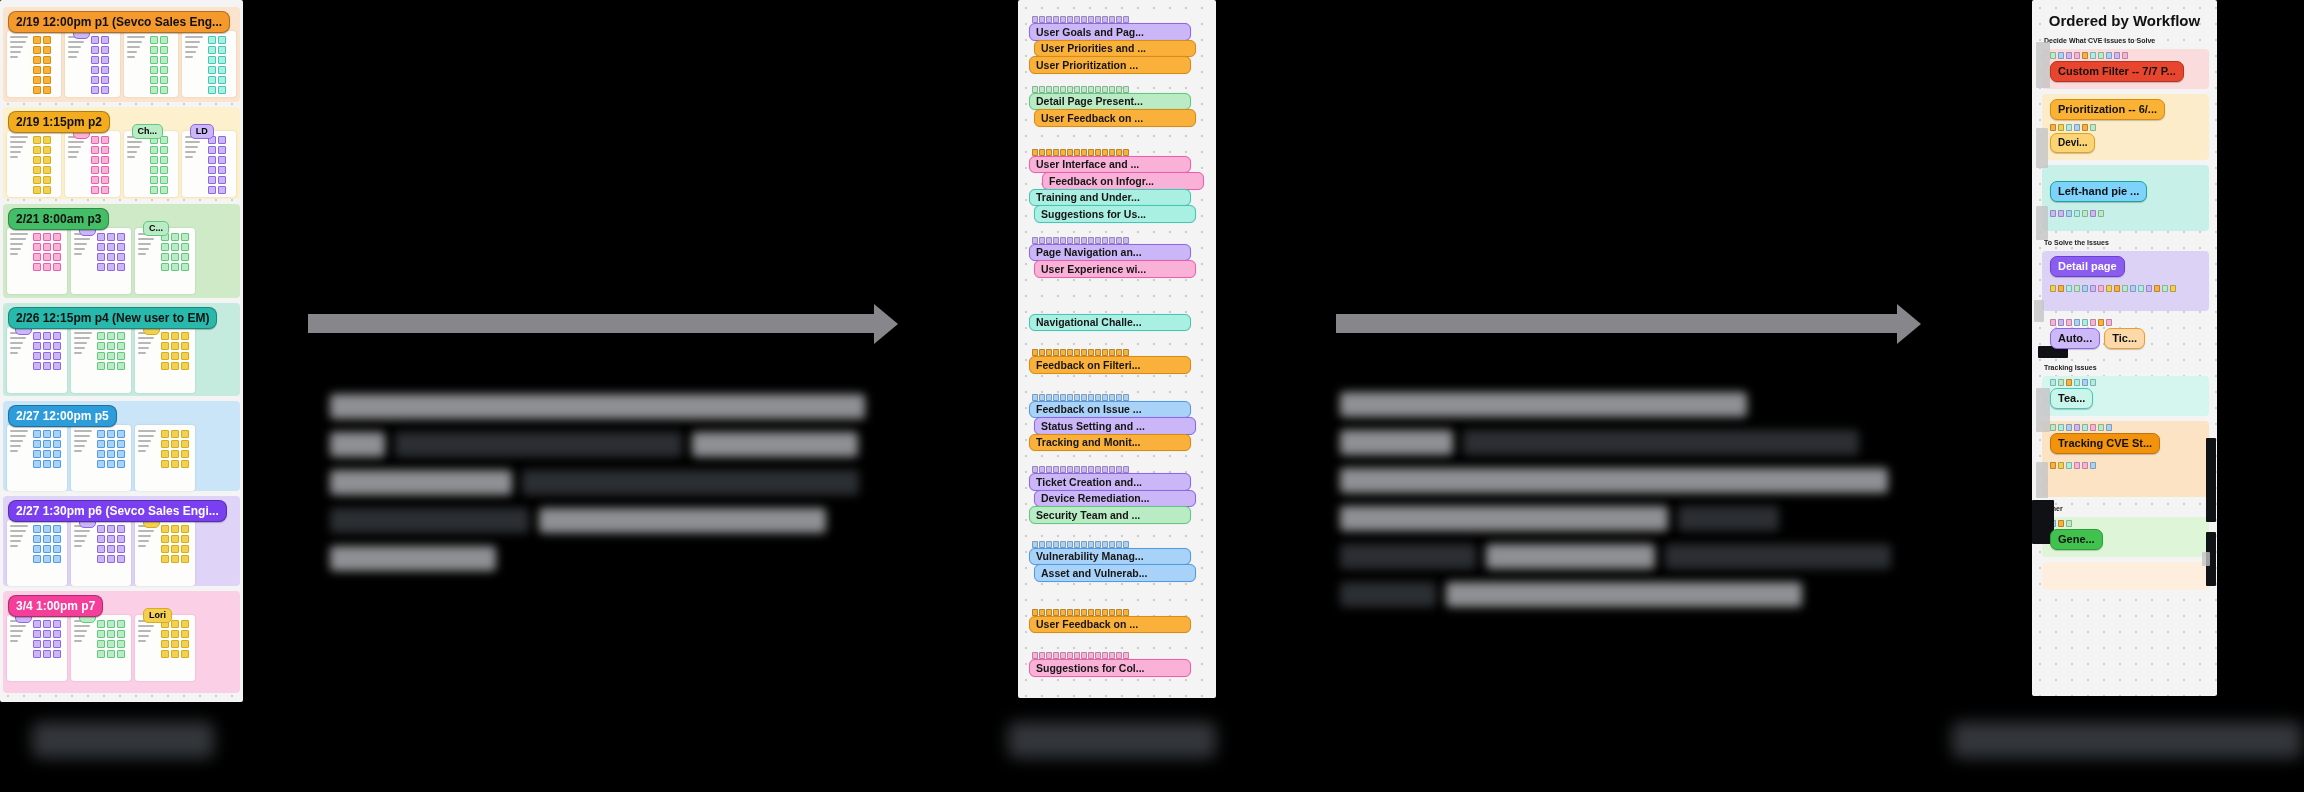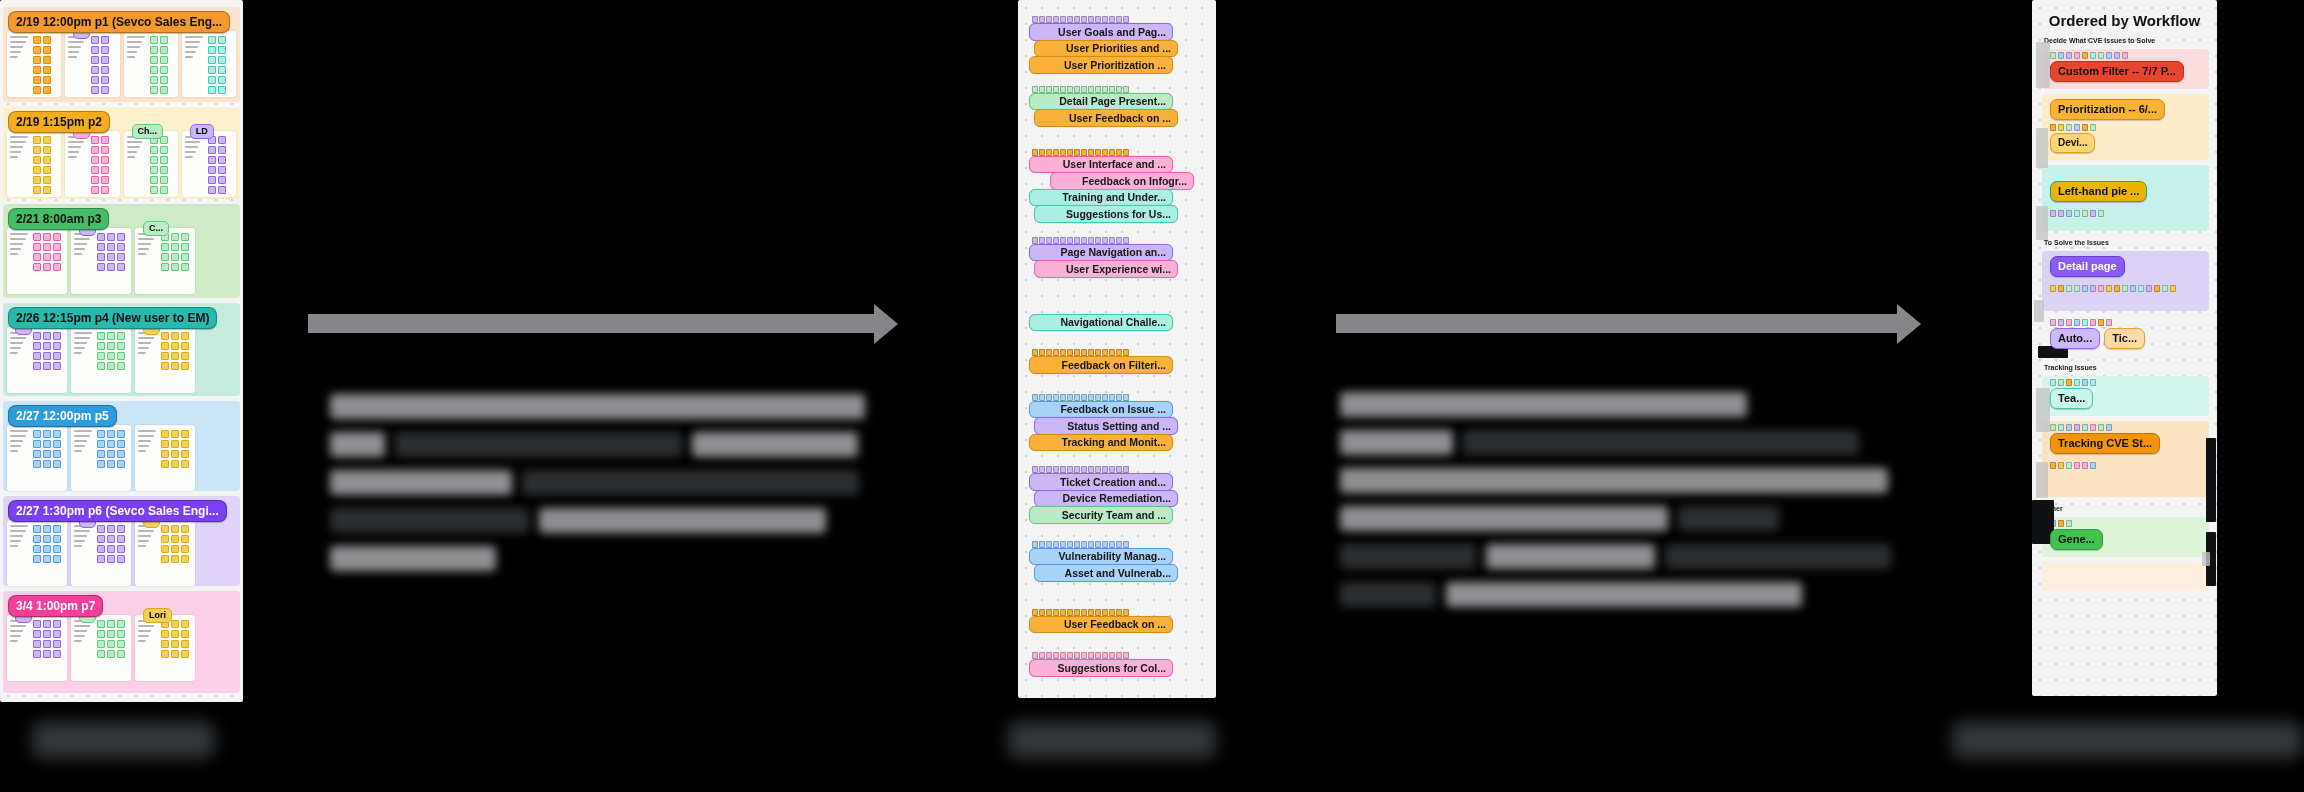--- a/index.html
+++ b/index.html
@@ -21,23 +21,23 @@
   .scribbles i{display:block;height:2px;background:#b7b7b7;border-radius:1px;}
   .notegrid{flex:1;display:flex;flex-wrap:wrap;gap:2px;align-content:flex-start;padding-top:2px;}
   .notegrid b{width:6px;height:6px;border-radius:1px;}
   .sheet-tag{position:absolute;top:-7px;left:8px;font-size:9px;font-weight:bold;line-height:1;
          padding:2px 5px;border-radius:5px;border:1.5px solid;white-space:nowrap;z-index:2;background:#fff;}
   
   #middle-panel{left:1018px;width:198px;height:696px;padding-top:2px;overflow:hidden;}
   .cluster{position:relative;}
   .chiprow{display:flex;gap:1px;margin-left:14px;height:8px;}
   .chip{width:6px;height:7px;border:1px solid rgba(0,0,0,.25);border-radius:1px;box-sizing:border-box;}
-  .glabel{position:relative;width:144px;box-sizing:border-box;font-size:10.5px;font-weight:bold;
+  .glabel{position:relative;width:162px;box-sizing:border-box;font-size:10.5px;font-weight:bold;
          line-height:1;padding:2.5px 6px;border-radius:6px;border:1.5px solid;white-space:nowrap;
-         overflow:hidden;margin-top:-1px;color:#151515;box-shadow:0 0 1px rgba(0,0,0,.2);text-align:right;}
+         overflow:hidden;margin-top:-1px;color:#151515;box-shadow:0 0 1px rgba(0,0,0,.2);}
   
   #right-panel{left:2032px;width:185px;height:696px;overflow:hidden;}
   .rp-title{font-size:15px;font-weight:bold;color:#111;text-align:center;margin:12px 0 2px 0;}
   .rp-head{font-size:7px;font-weight:bold;color:#222;margin:8px 0 2px 12px;}
   .region{position:relative;margin:5px 8px 0 10px;border-radius:4px;padding:3px 4px;}
   .region .chips{display:flex;flex-wrap:wrap;gap:2px;max-width:150px;margin-left:4px;}
   .rlabel{display:inline-block;font-size:11px;font-weight:bold;line-height:1;padding:4px 7px;
          border-radius:7px;border:1.5px solid;white-space:nowrap;overflow:hidden;max-width:150px;
          margin:2px 0 0 4px;box-shadow:0 1px 1px rgba(0,0,0,.2);position:relative;z-index:2;}
   .accent-left::before{content:"";position:absolute;left:-5px;top:-2px;bottom:-2px;width:5px;background:#16191c;border-radius:2px;}
@@ -702,21 +702,21 @@
         <span class="chip" style="background: rgb(249, 177, 60);"></span>
         <span class="chip" style="background: rgb(249, 177, 60);"></span>
         <span class="chip" style="background: rgb(249, 177, 60);"></span>
         <span class="chip" style="background: rgb(249, 177, 60);"></span>
         <span class="chip" style="background: rgb(249, 177, 60);"></span>
         <span class="chip" style="background: rgb(249, 177, 60);"></span>
         <span class="chip" style="background: rgb(249, 177, 60);"></span>
         <span class="chip" style="background: rgb(249, 177, 60);"></span>
       </div>
       <div class="glabel" style="background: rgb(250, 177, 216); border-color: rgb(239, 94, 174); margin-left: 11px;">User Interface and ...</div>
-      <div class="glabel" style="background: rgb(250, 177, 216); border-color: rgb(239, 94, 174); margin-left: 32px;">Feedback on Infogr...</div>
+      <div class="glabel" style="background: rgb(250, 177, 216); border-color: rgb(239, 94, 174); margin-left: 24px;">Feedback on Infogr...</div>
       <div class="glabel" style="background: rgb(169, 239, 226); border-color: rgb(63, 201, 182); margin-left: 11px;">Training and Under...</div>
       <div class="glabel" style="background: rgb(169, 239, 226); border-color: rgb(63, 201, 182); margin-left: 16px;">Suggestions for Us...</div>
     </div>
     <div class="cluster" style="margin-top: 14px;">
       <div class="chiprow">
         <span class="chip" style="background: rgb(203, 182, 247);"></span>
         <span class="chip" style="background: rgb(203, 182, 247);"></span>
         <span class="chip" style="background: rgb(203, 182, 247);"></span>
         <span class="chip" style="background: rgb(203, 182, 247);"></span>
         <span class="chip" style="background: rgb(203, 182, 247);"></span>
@@ -920,21 +920,21 @@
         <span class="chip" style="background: rgb(250, 177, 216);"></span>
       </div><span class="rlabel" style="background: rgb(232, 69, 46); border-color: rgb(181, 51, 33); color: rgb(17, 17, 17);">Custom Filter -- 7/7 P...</span></div>
     <div class="region" style="background: rgb(252, 236, 202); min-height: 40px;"><span class="rlabel" style="background: rgb(249, 178, 52); border-color: rgb(217, 141, 16); color: rgb(17, 17, 17);">Prioritization -- 6/...</span><div class="chips">
         <span class="chip" style="background: rgb(249, 177, 60);"></span>
         <span class="chip" style="background: rgb(243, 207, 82);"></span>
         <span class="chip" style="background: rgb(169, 239, 226);"></span>
         <span class="chip" style="background: rgb(169, 210, 248);"></span>
         <span class="chip" style="background: rgb(249, 177, 60);"></span>
         <span class="chip" style="background: rgb(185, 236, 196);"></span>
       </div><span class="rlabel" style="background: rgb(251, 213, 117); border-color: rgb(224, 163, 28); color: rgb(17, 17, 17); font-size: 10px;">Devi...</span></div>
-    <div class="region" style="background: rgb(199, 240, 232); min-height: 60px;"><span class="rlabel accent-left" style="background: #eab308; border-color: rgb(27, 163, 147); color: rgb(17, 17, 17); margin-top: 13px;">Left-hand pie ...</span><div class="chips" style="margin-top: 4px;">
+    <div class="region" style="background: rgb(199, 240, 232); min-height: 60px;"><span class="rlabel accent-left" style="background: #7dd3fc; border-color: rgb(27, 163, 147); color: rgb(17, 17, 17); margin-top: 13px;">Left-hand pie ...</span><div class="chips" style="margin-top: 4px;">
         <span class="chip" style="background: rgb(203, 182, 247);"></span>
         <span class="chip" style="background: rgb(203, 182, 247);"></span>
         <span class="chip" style="background: rgb(169, 210, 248);"></span>
         <span class="chip" style="background: rgb(169, 239, 226);"></span>
         <span class="chip" style="background: rgb(185, 236, 196);"></span>
         <span class="chip" style="background: rgb(203, 182, 247);"></span>
         <span class="chip" style="background: rgb(185, 236, 196);"></span>
       </div></div>
     <div class="rp-head">To Solve the Issues</div>
     <div class="region" style="background: rgb(220, 210, 246); min-height: 54px;"><span class="rlabel" style="background: rgb(138, 92, 240); border-color: rgb(106, 63, 212); color: rgb(255, 255, 255);">Detail page</span><div class="chips" style="margin-top: 4px;">

